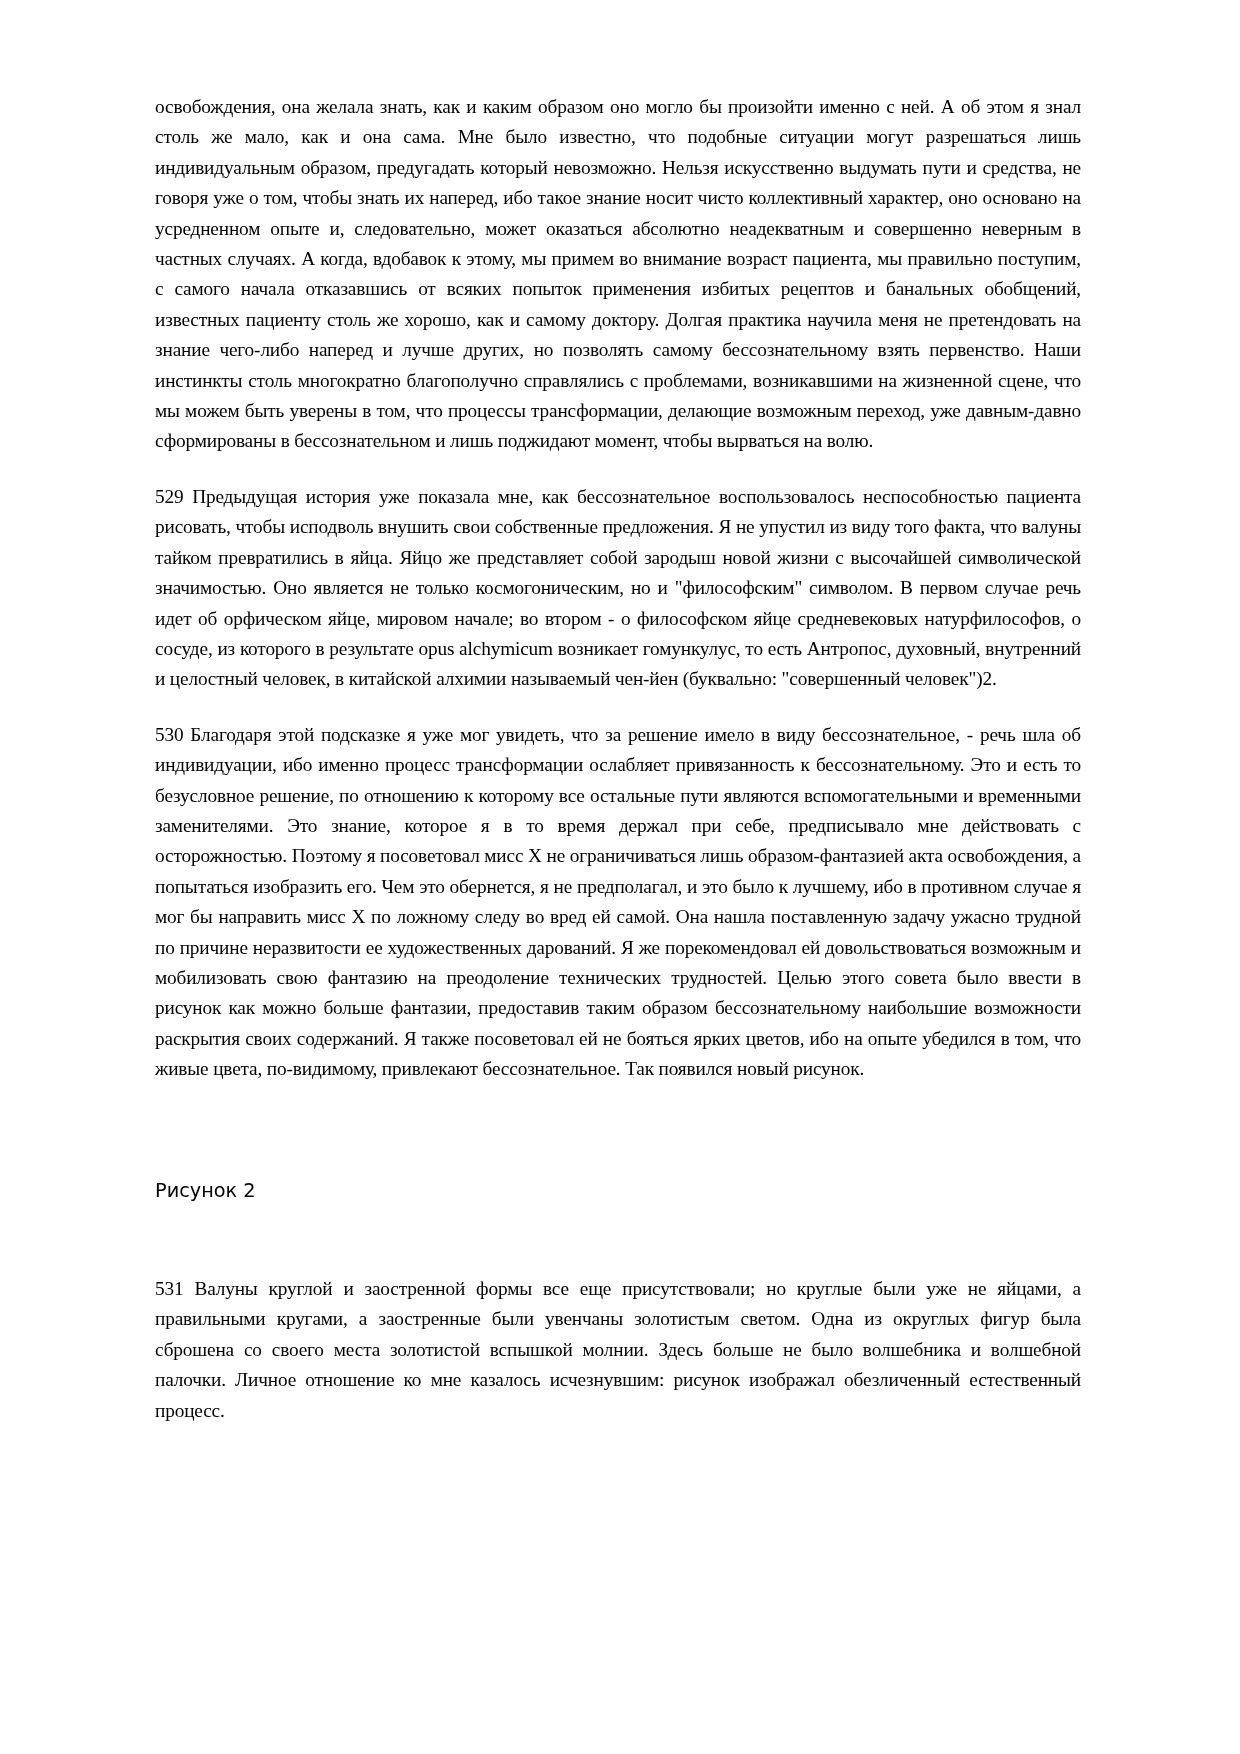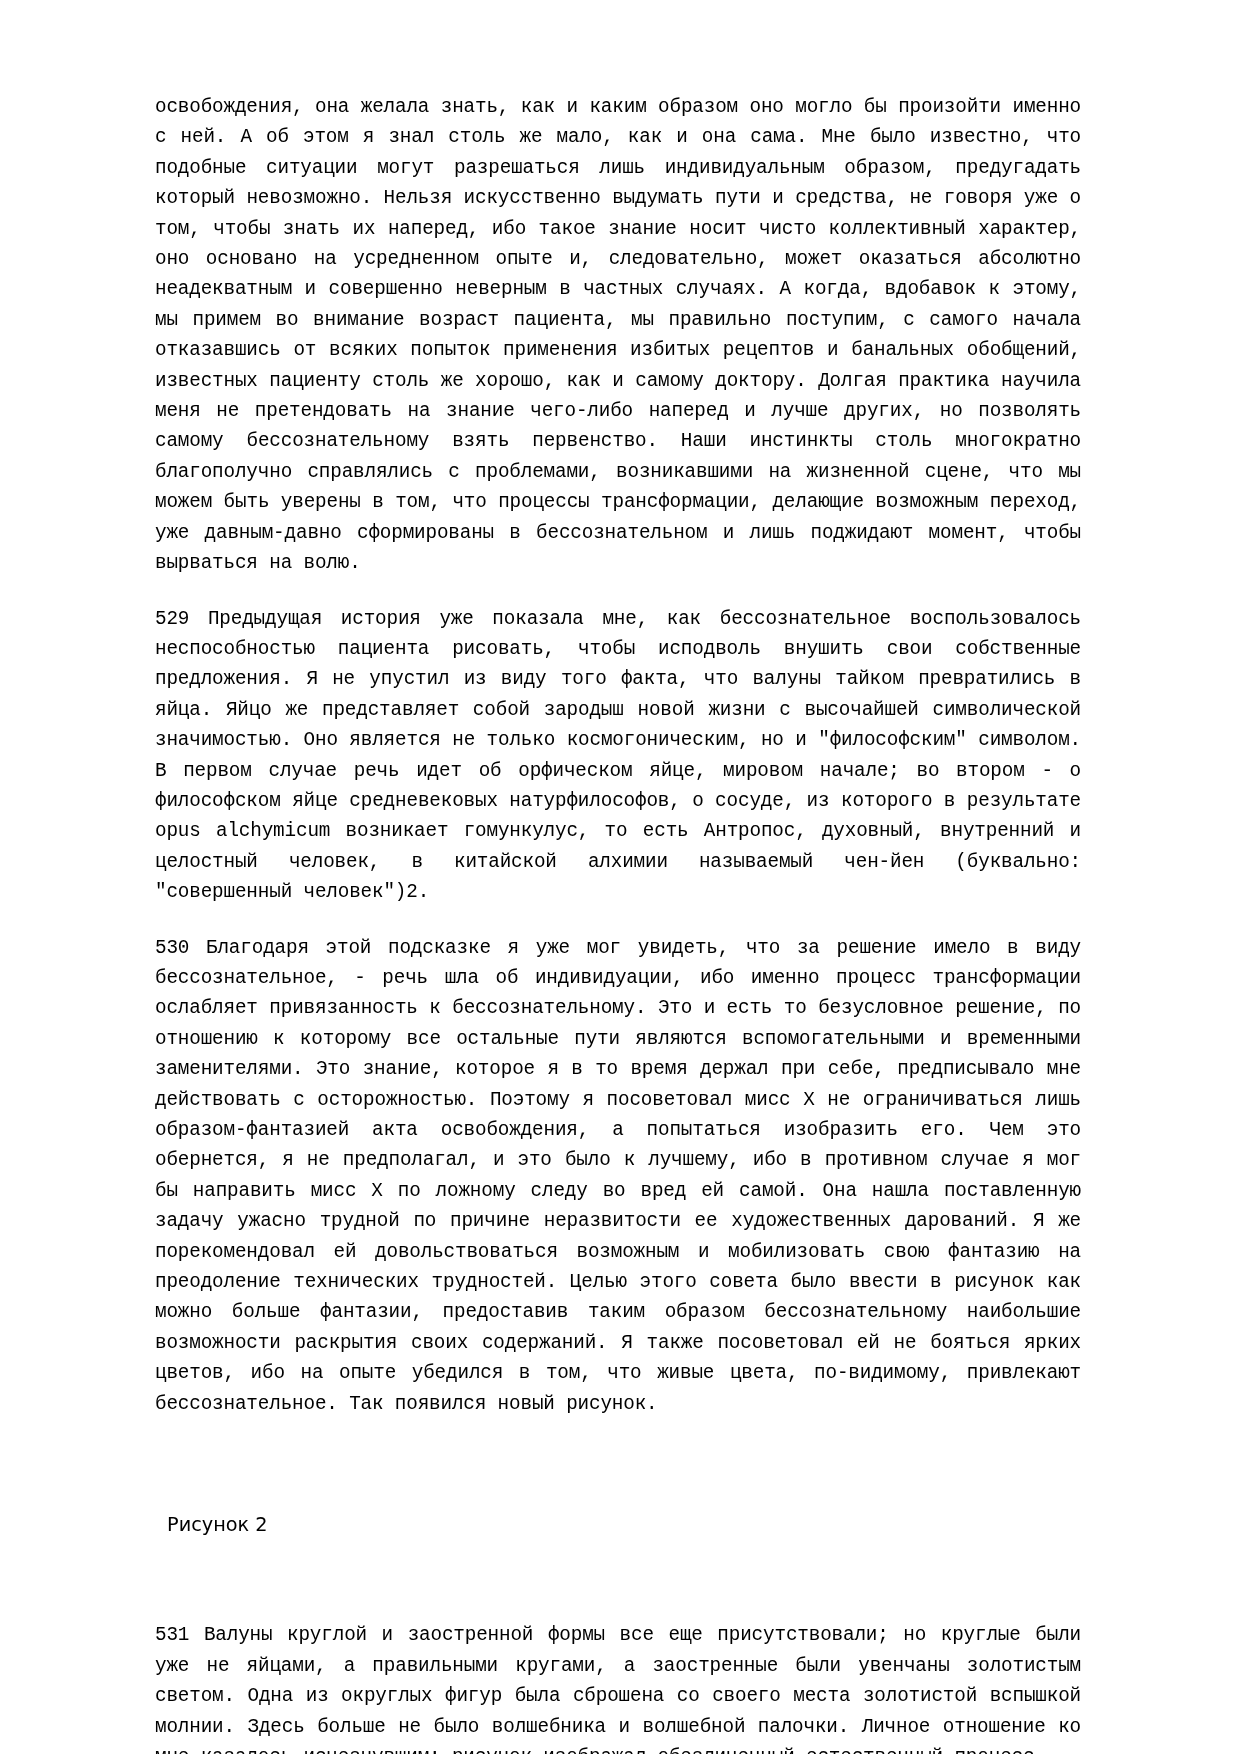--- a/index.html
+++ b/index.html
@@ -21,21 +21,21 @@
     box-sizing: border-box;
   }
   .content {
     position: absolute;
     left: 155px;
     top: 92px;
     width: 935px;
   }
   p.para {
     margin: 0 9px 25px 0;
-    font-family: Liberation Mono, monospace;
+    font-family: Liberation Serif, serif;
     font-size: 19.3px;
     line-height: 30.4px;
     color: #000000;
     text-align: justify;
     text-justify: inter-word;
     letter-spacing: -0.15px;
     word-spacing: 0px;
     -webkit-hyphens: none;
     hyphens: none;
   }
@@ -44,21 +44,21 @@
   }
   .figure-caption {
     margin: 0;
     font-family: "DejaVu Sans", sans-serif;
     font-size: 19.3px;
     line-height: 30.4px;
     color: #000000;
     text-align: left;
   }
   .figure-block {
-    margin: 12px;
+    margin: 0;
     padding: 0;
   }
   .figure-spacer-top {
     height: 66px;
   }
   .figure-spacer-bottom {
     height: 68px;
   }
 </style>
 </head>

